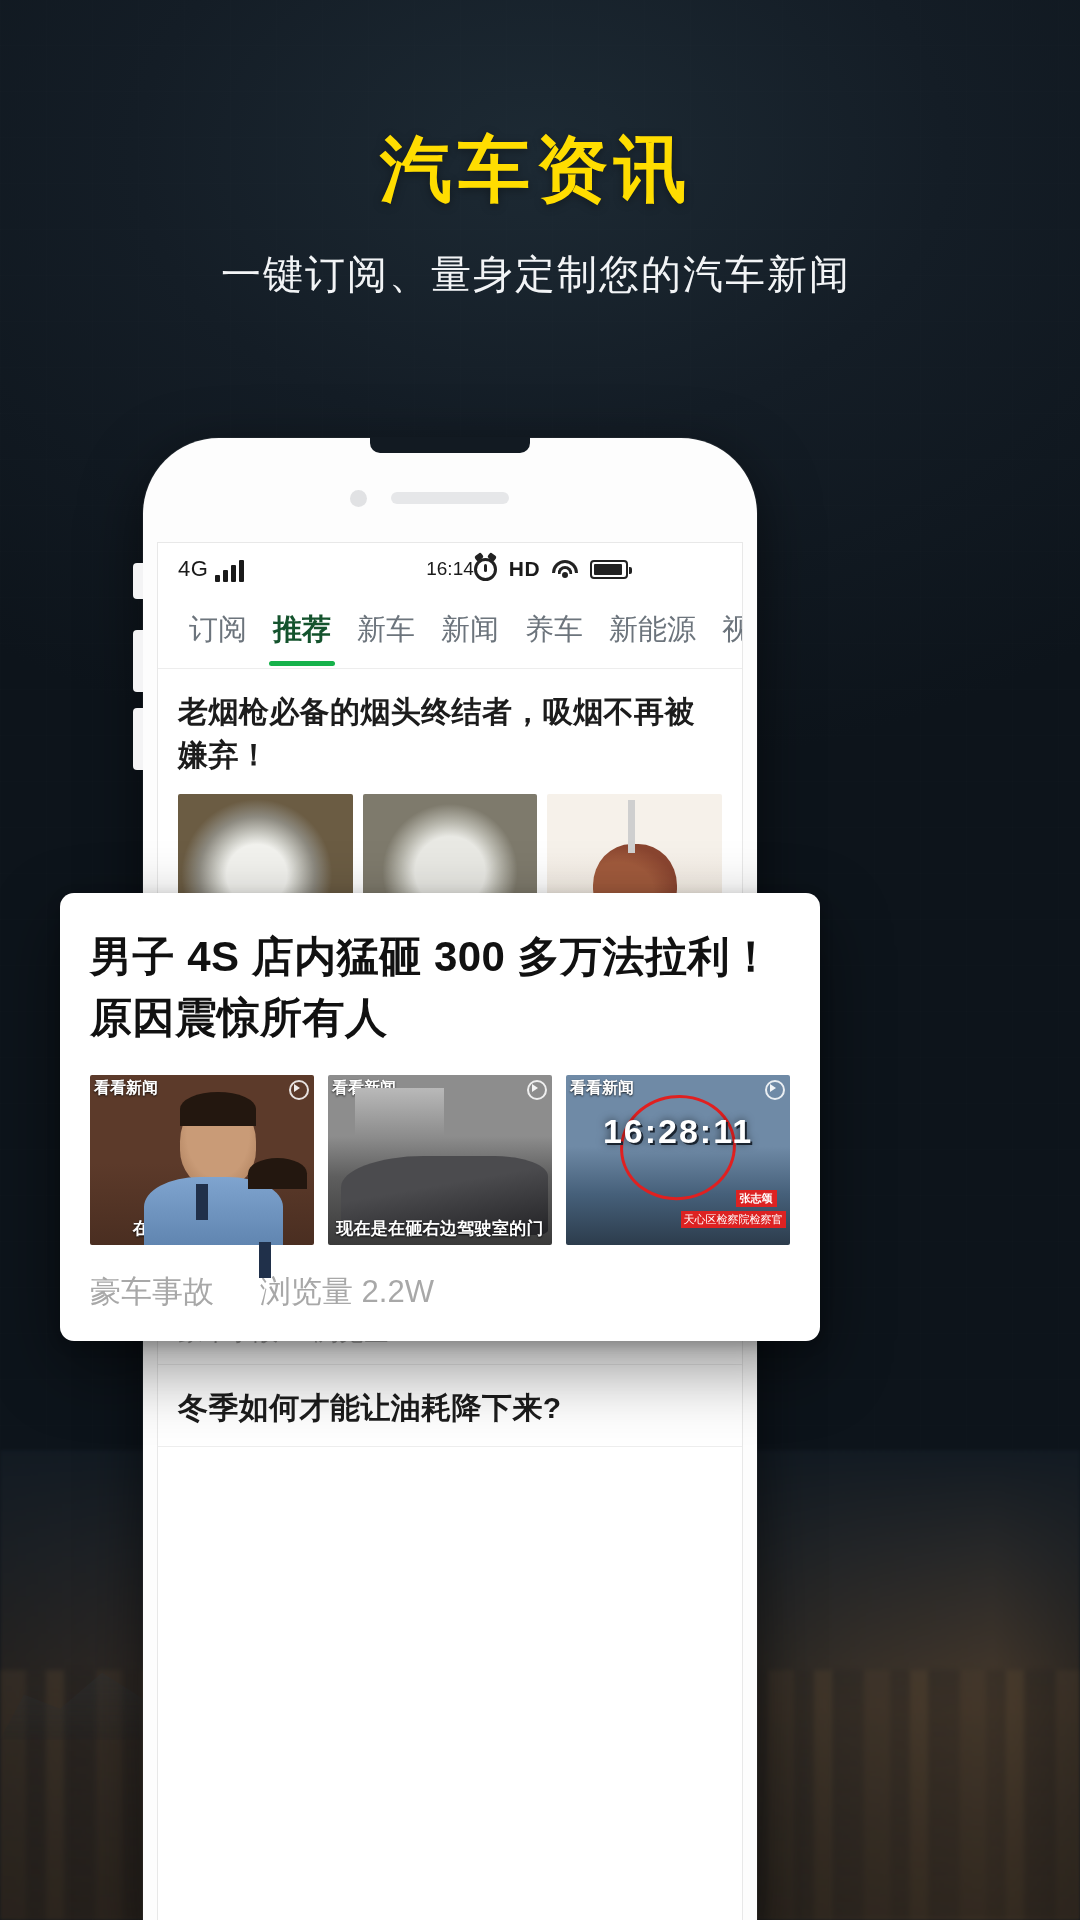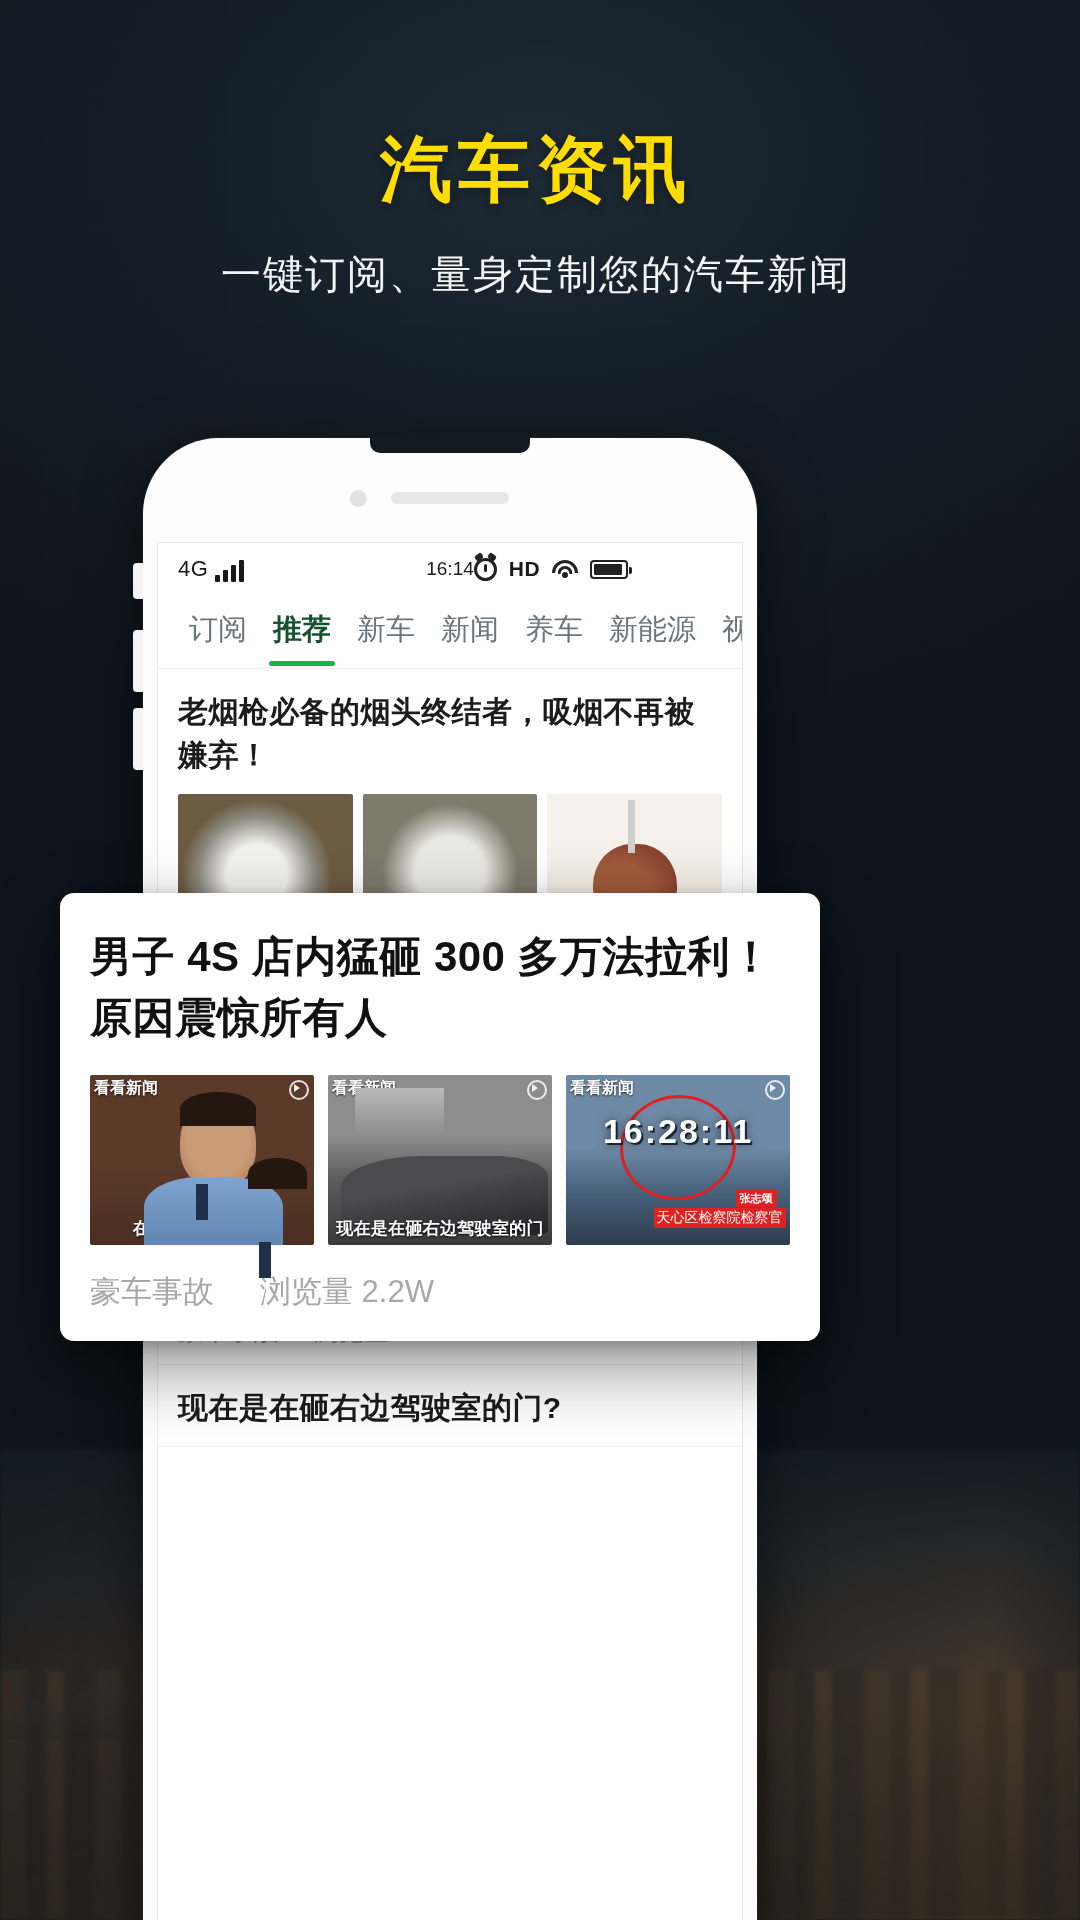--- a/index.html
+++ b/index.html
@@ -211,21 +211,21 @@
   .shot-cctv .ring{
     position:absolute; left:24%; top:12%; width:52%; height:62%;
     border:3px solid #e02020; border-radius:50%; transform:rotate(-8deg);
   }
   .shot-cctv .tag{
     position:absolute; right:6%; bottom:22%; background:#d22; color:#fff;
     font-size:11px; padding:1px 4px; font-weight:bold;
   }
   .shot-cctv .tag2{
     position:absolute; right:2%; bottom:10%; background:#d22; color:#fff;
-    font-size:14px; padding:1px 3px; white-space:nowrap;
+    font-size:11px; padding:1px 3px; white-space:nowrap;
   }
 
   
   #float-card {
     position:absolute; left:60px; top:893px; width:760px;
     background:#fff; border-radius:14px;
     box-shadow:0 26px 70px rgba(0,0,0,.45), 0 4px 14px rgba(0,0,0,.2);
     padding:34px 30px 28px 30px;
   }
   #float-card .fc-title {
@@ -342,21 +342,21 @@
             <span class="vbadge"></span>
           </div>
         </div>
         <div class="meta">
           <span>豪车事故</span>
           <span>浏览量 2.2W</span>
         </div>
       </div>
 
       <div class="feed-item">
-        <div class="feed-title">现在是在砸右边驾驶室的门?</div>
+        <div class="feed-title">冬季如何才能让油耗降下来?</div>
       </div>
 
     </div>
   </div>
 </div>
 
 <div id="float-card">
   <div class="fc-title">男子 4S 店内猛砸 300 多万法拉利！原因震惊所有人</div>
   <div class="thumbs">
     <div class="thumb shot-man">

